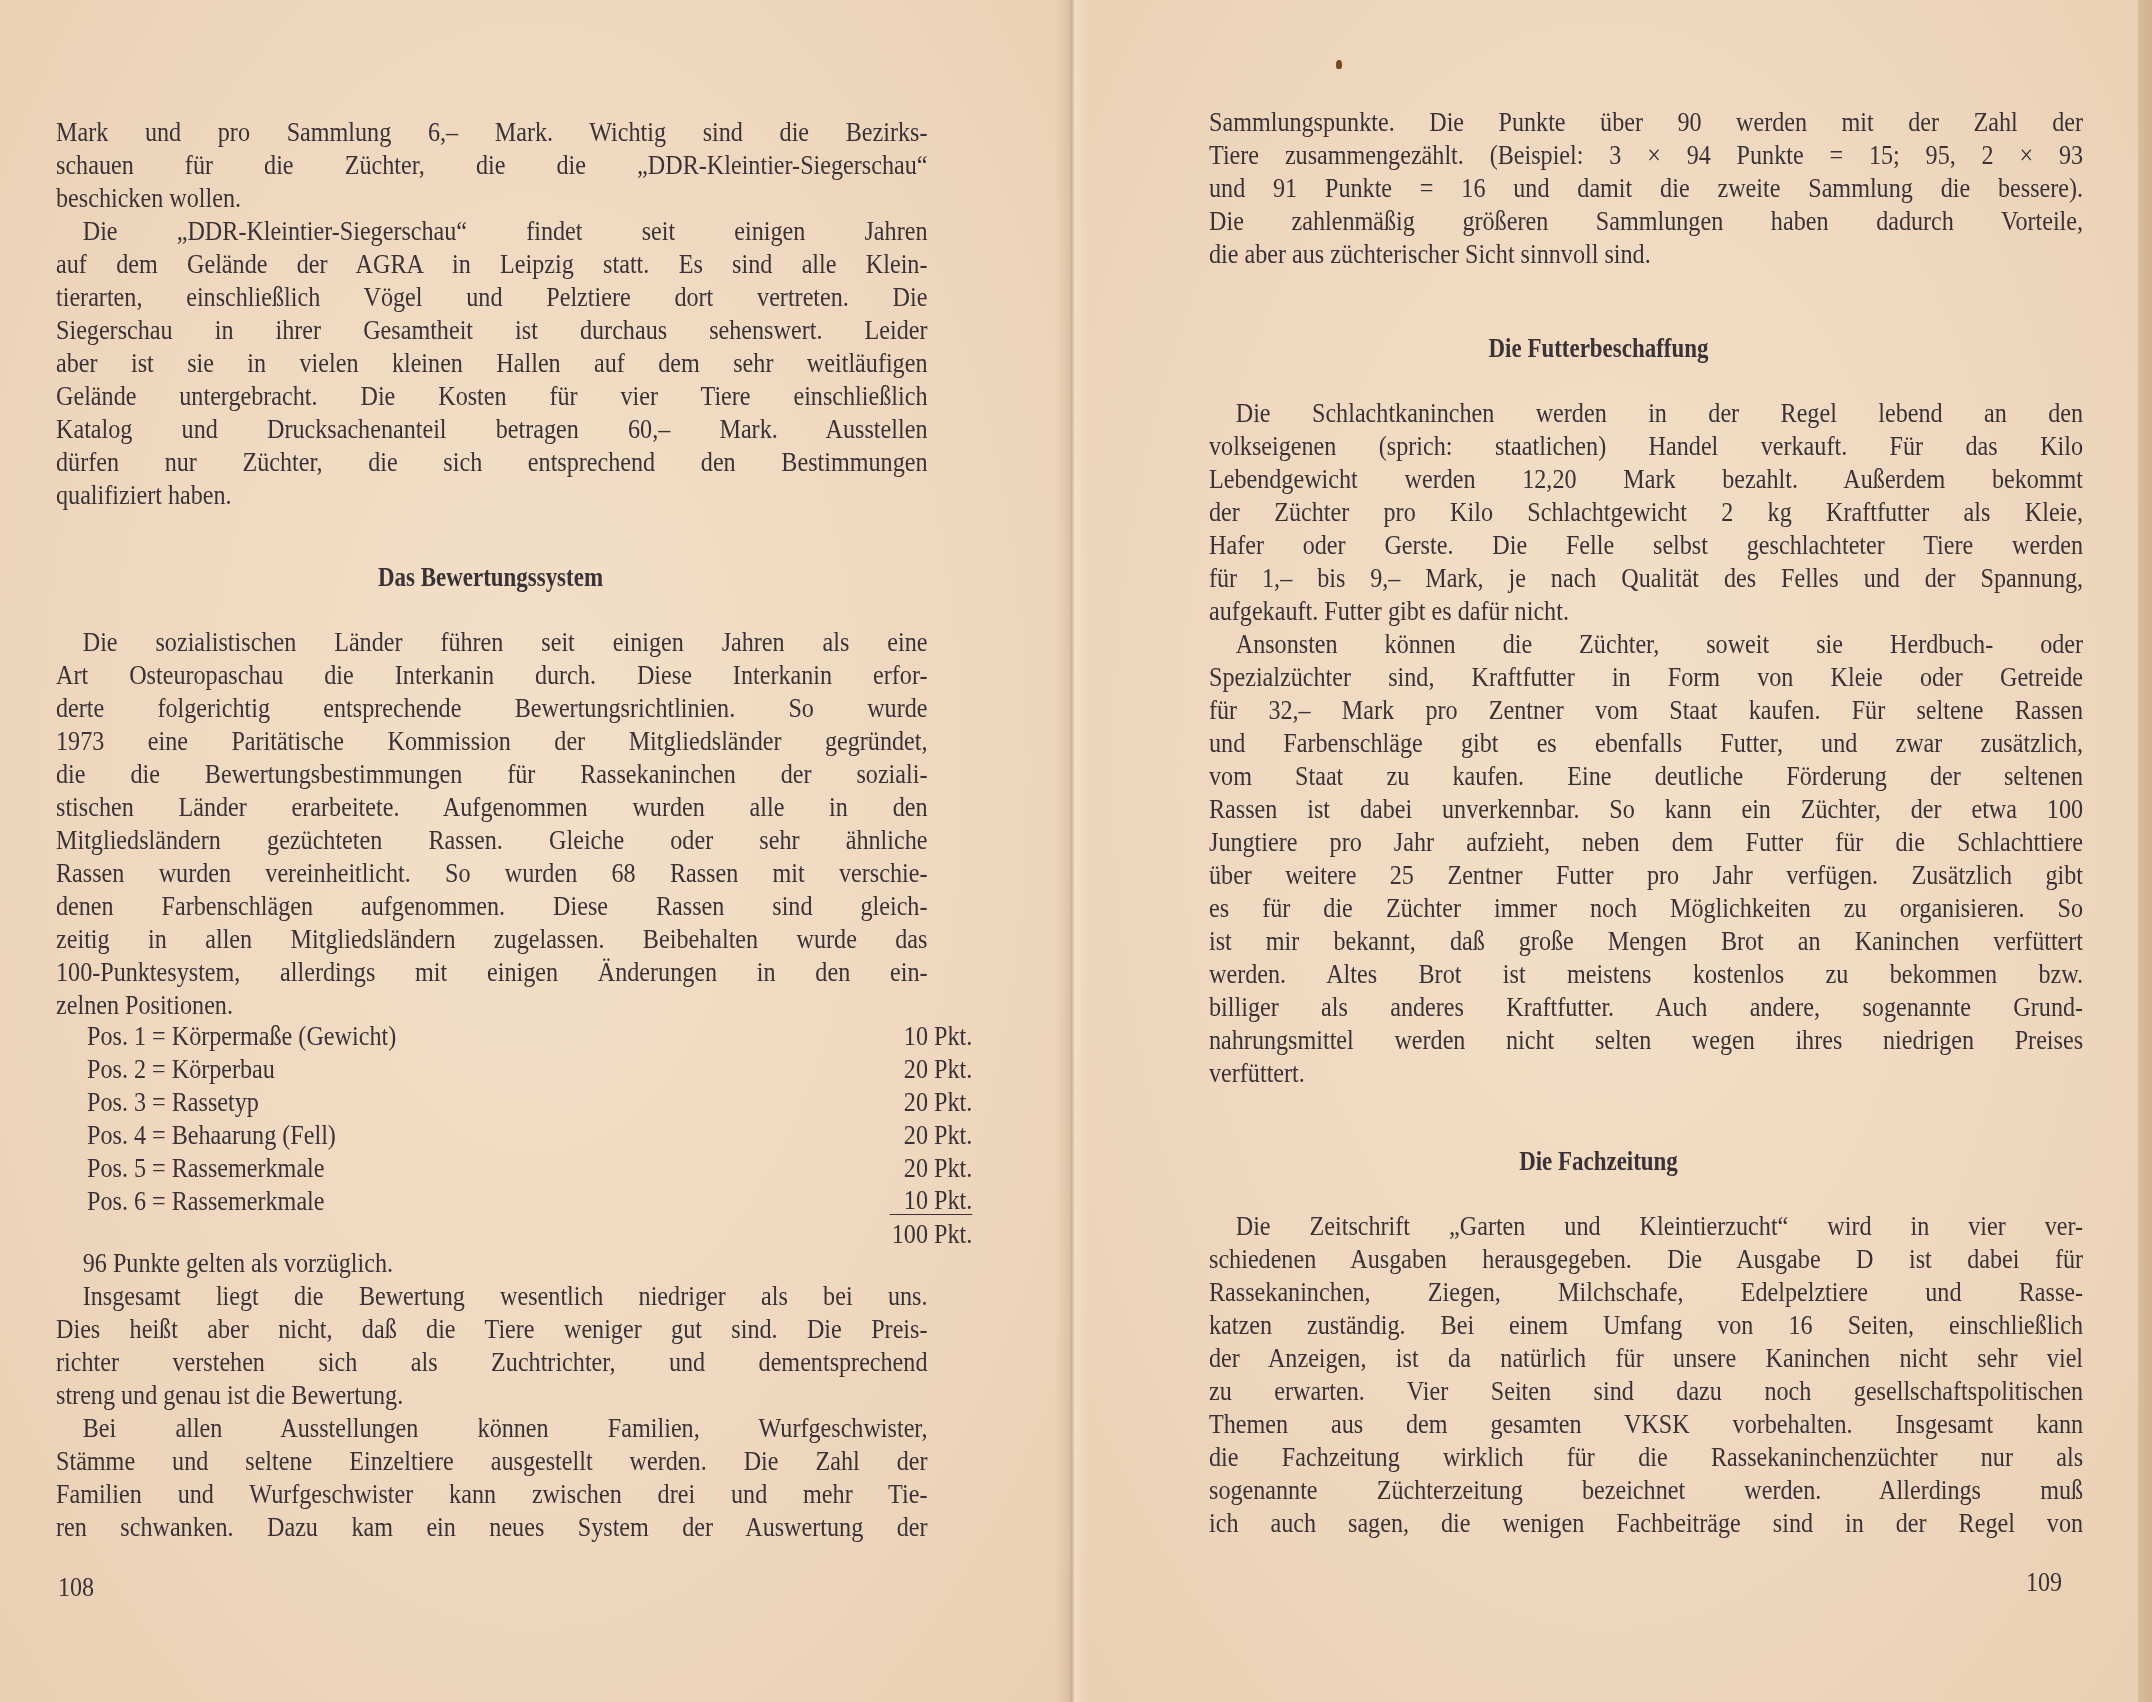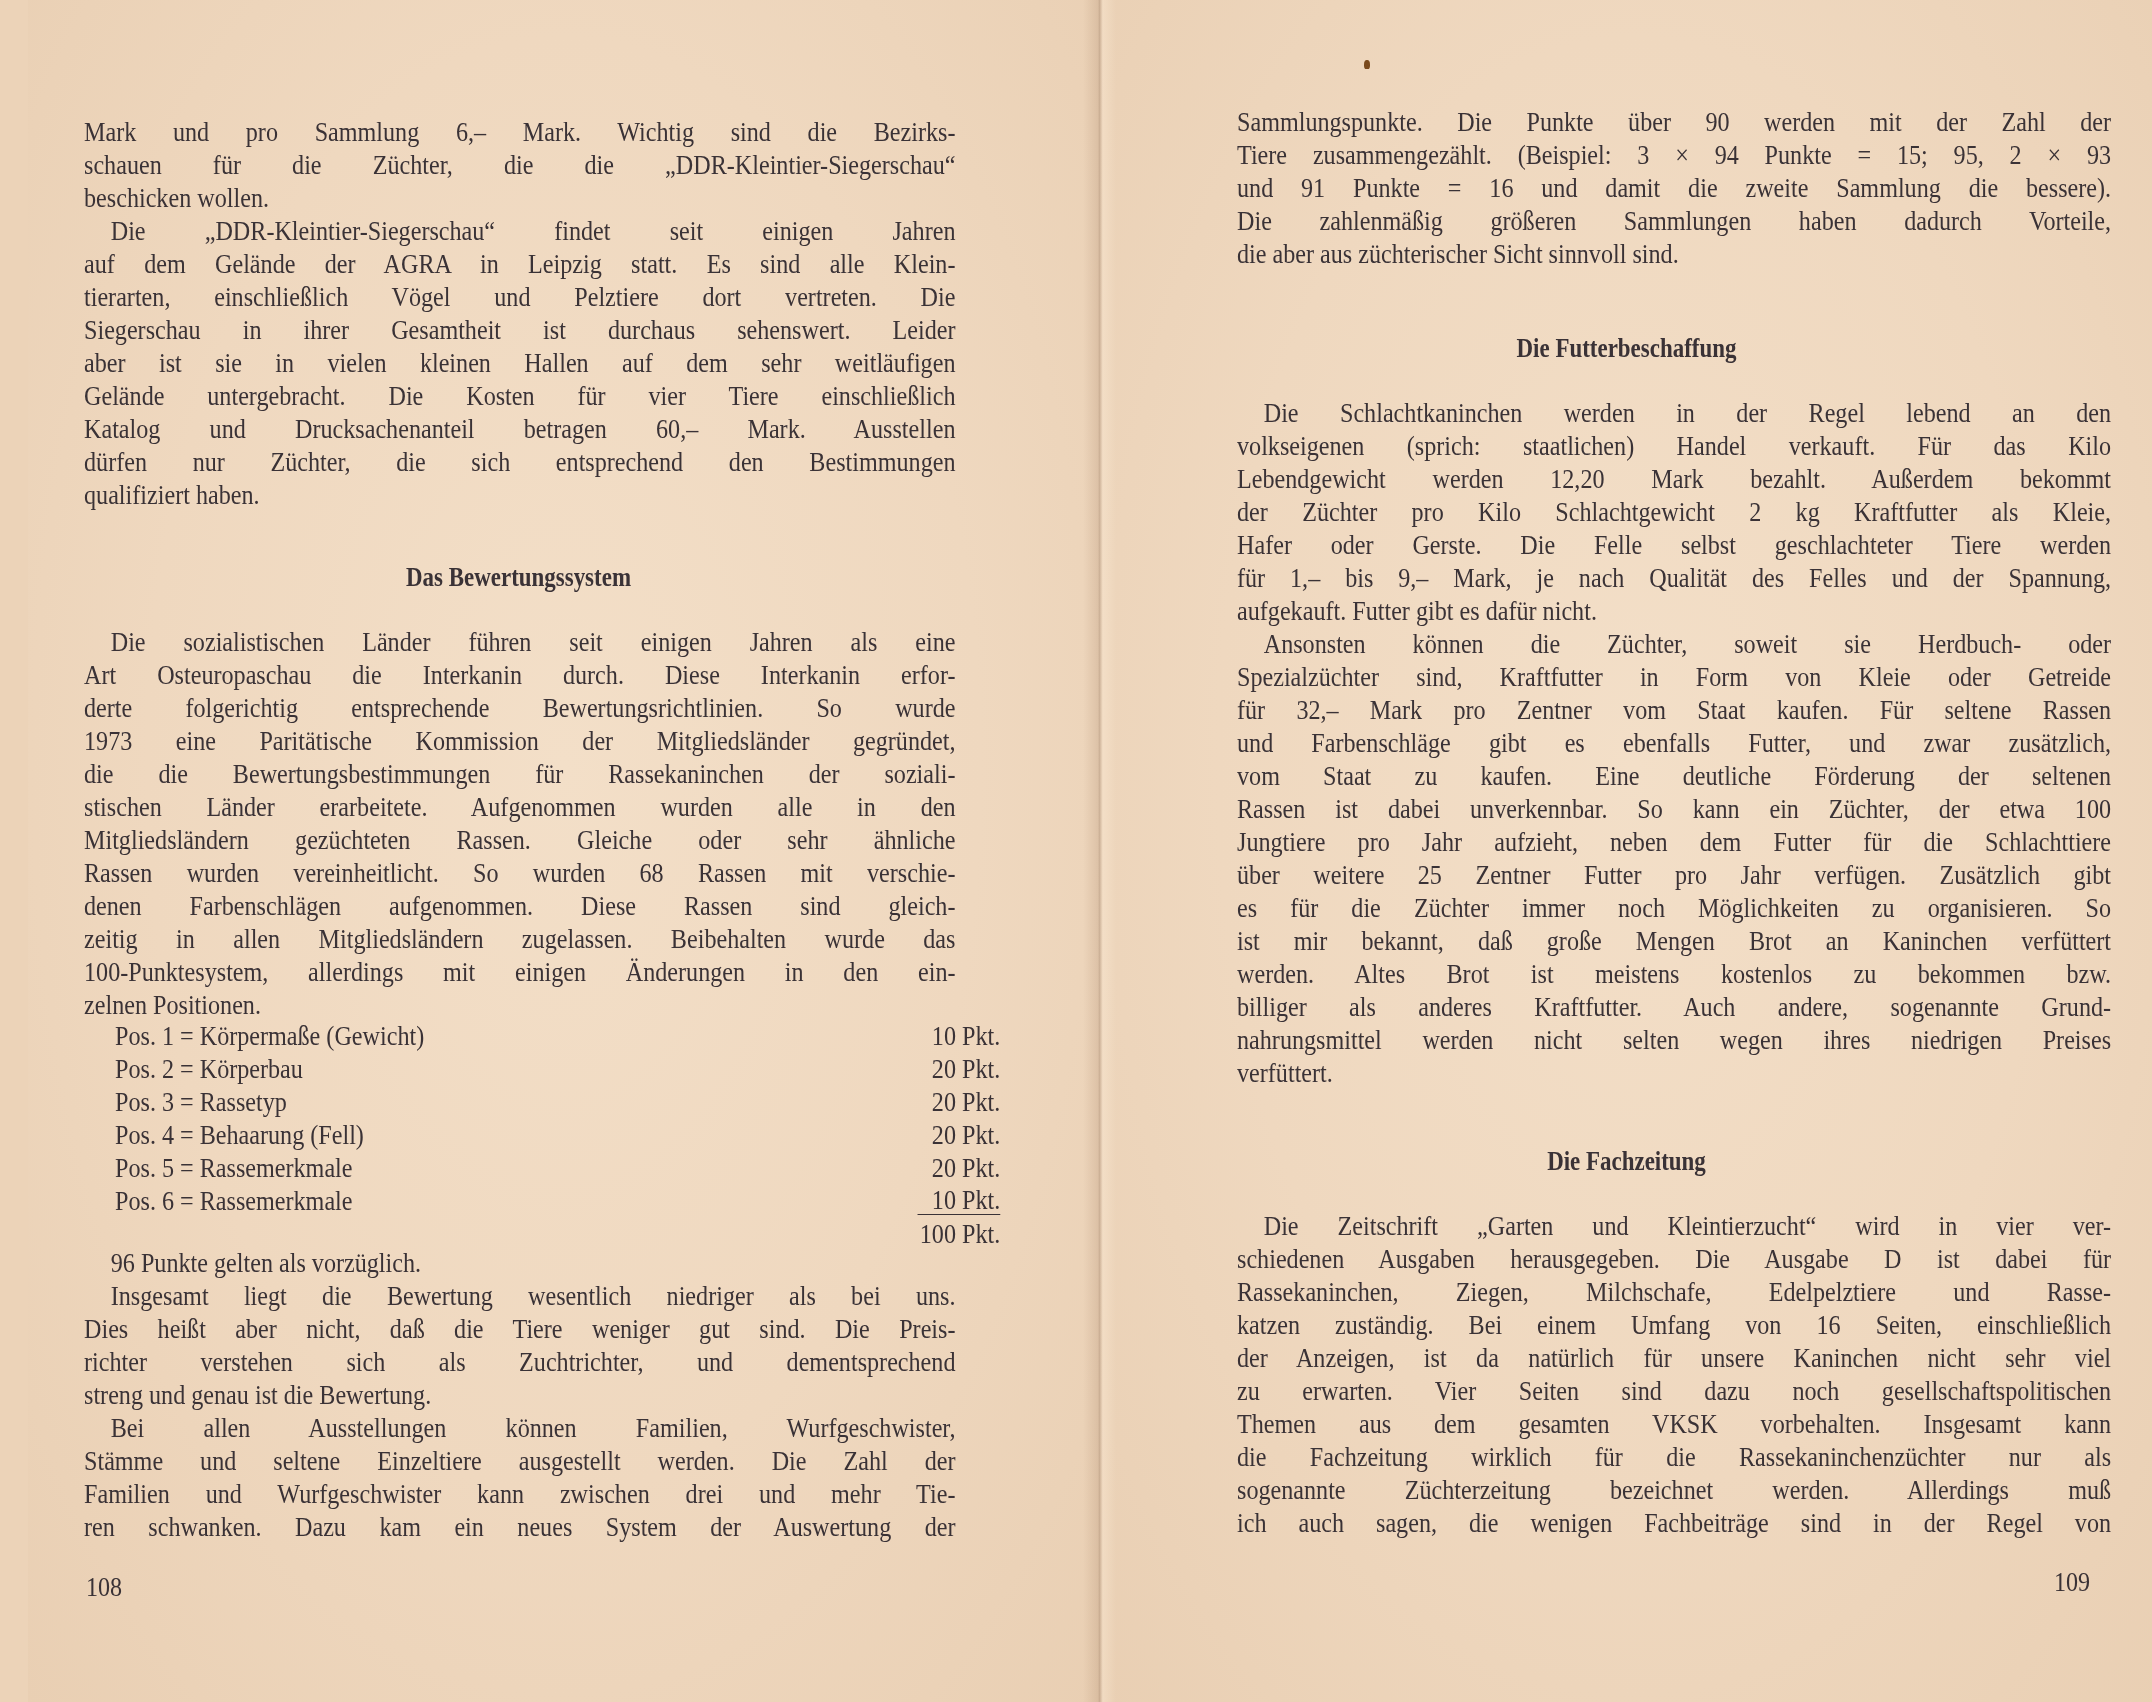--- a/index.html
+++ b/index.html
@@ -2,21 +2,21 @@
 <html style="font-size:14.5px"><head>
 <meta charset="utf-8">
 <style>
   html, body { margin:0; padding:0; }
   body {
     width:2153px; height:1703px; overflow:hidden; position:relative;
     background:#ecd3b8;
     font-family:"Liberation Serif", "DejaVu Serif", serif;
     color:#3a3236;
   }
-  .spread { position:absolute; inset:0;margin-left:28px; }
+  .spread { position:absolute; inset:0; }
   .page {
     position:absolute; top:0; height:1703px;
     background: radial-gradient(ellipse at 50% 45%, #f3dfc8 0%, #efd8bf 55%, #e9cfb3 100%);
   }
   .page.left { left:0; width:1071px; }
   .page.right { left:1071px; width:1071px; }
   .gutter {
     position:absolute; left:1055px; top:0; width:33px; height:1703px;
     background: linear-gradient(90deg, rgba(0,0,0,0) 0%, rgba(150,110,80,0.18) 45%, rgba(120,85,60,0.28) 50%, rgba(255,240,220,0.35) 60%, rgba(0,0,0,0) 100%);
   }

